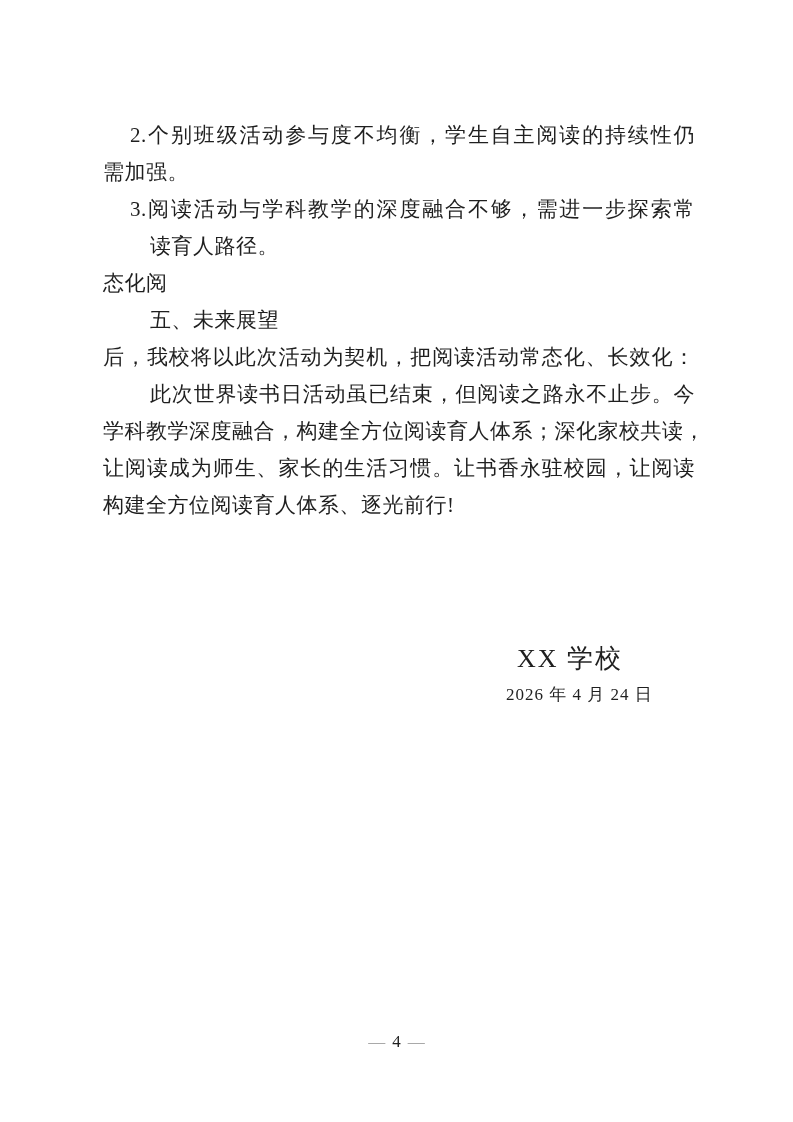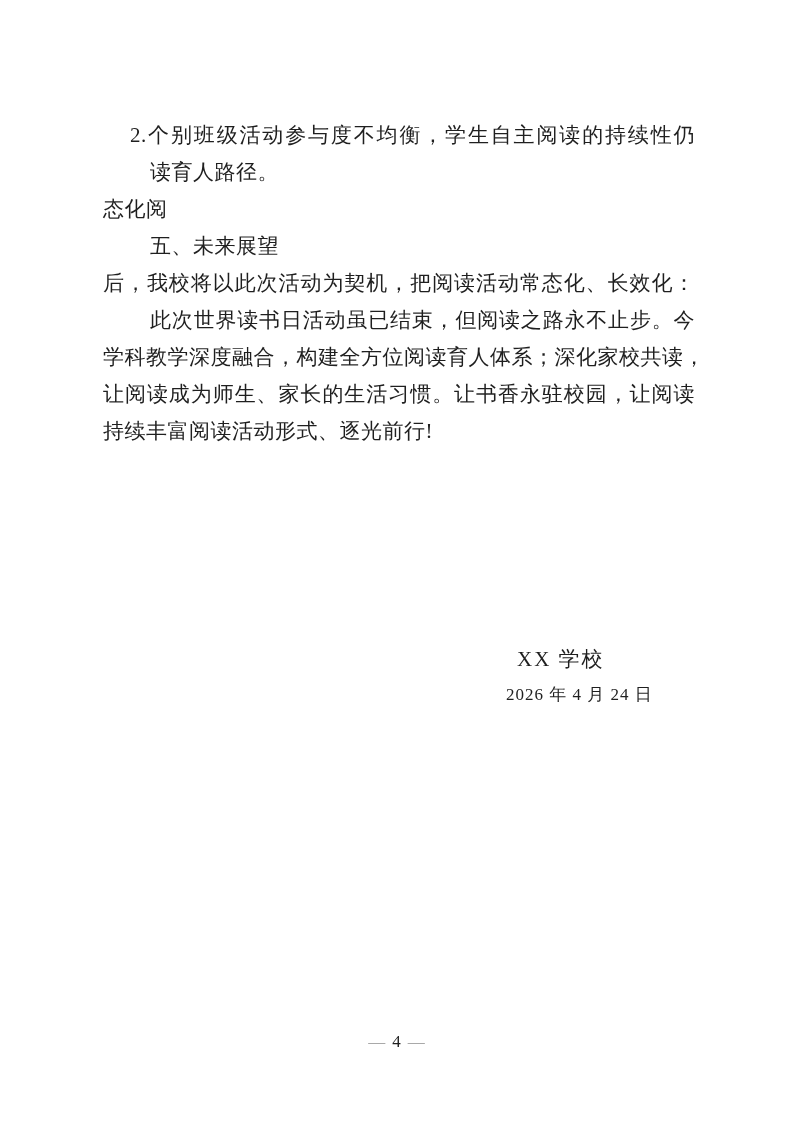--- a/index.html
+++ b/index.html
@@ -35,21 +35,21 @@
     text-align: justify;
     text-align-last: justify;
   }
   .indent-num { padding-left: 27px; }
   .indent-2  { padding-left: 47px; }
   .bold { font-weight: normal; }
   .sig-school {
     position: absolute;
     left: 517px;
     top: 641px;
-    font-size: 21px;
+    font-size: 26px;
     line-height: 36px;
     letter-spacing: 2px;
     white-space: nowrap;
   }
   .sig-date {
     position: absolute;
     left: 466px;
     top: 677px;
     font-size: 17px;
     line-height: 36px;
@@ -72,28 +72,30 @@
     padding: 0 7px;
   }
 </style>
 </head>
 <body>
 
 <div class="page">
 
   <div class="text-block">
     <div class="line indent-num just">2.个别班级活动参与度不均衡，学生自主阅读的持续性仍</div>
+    <div class="line">需加强。</div>
+    <div class="line indent-num just">3.阅读活动与学科教学的深度融合不够，需进一步探索常</div>
     <div class="line indent-2">读育人路径。</div>
     <div class="line">态化阅</div>
     <div class="line indent-2 bold">五、未来展望</div>
     <div class="line just">后，我校将以此次活动为契机，把阅读活动常态化、长效化：</div>
     <div class="line indent-2 just">此次世界读书日活动虽已结束，但阅读之路永不止步。今</div>
     <div class="line just">学科教学深度融合，构建全方位阅读育人体系；深化家校共读，</div>
     <div class="line just">让阅读成为师生、家长的生活习惯。让书香永驻校园，让阅读</div>
-    <div class="line">持续丰富阅读活动形式、逐光前行!</div>
+    <div class="line">构建全方位阅读育人体系、逐光前行!</div>
   </div>
 
   <div class="sig-school">XX 学校</div>
   <div class="sig-date">2026 年 4 月 24 日</div>
 
   <div class="footer">
     <span class="dash">—</span><span>4</span><span class="dash">—</span>
   </div>
 
 </div>

